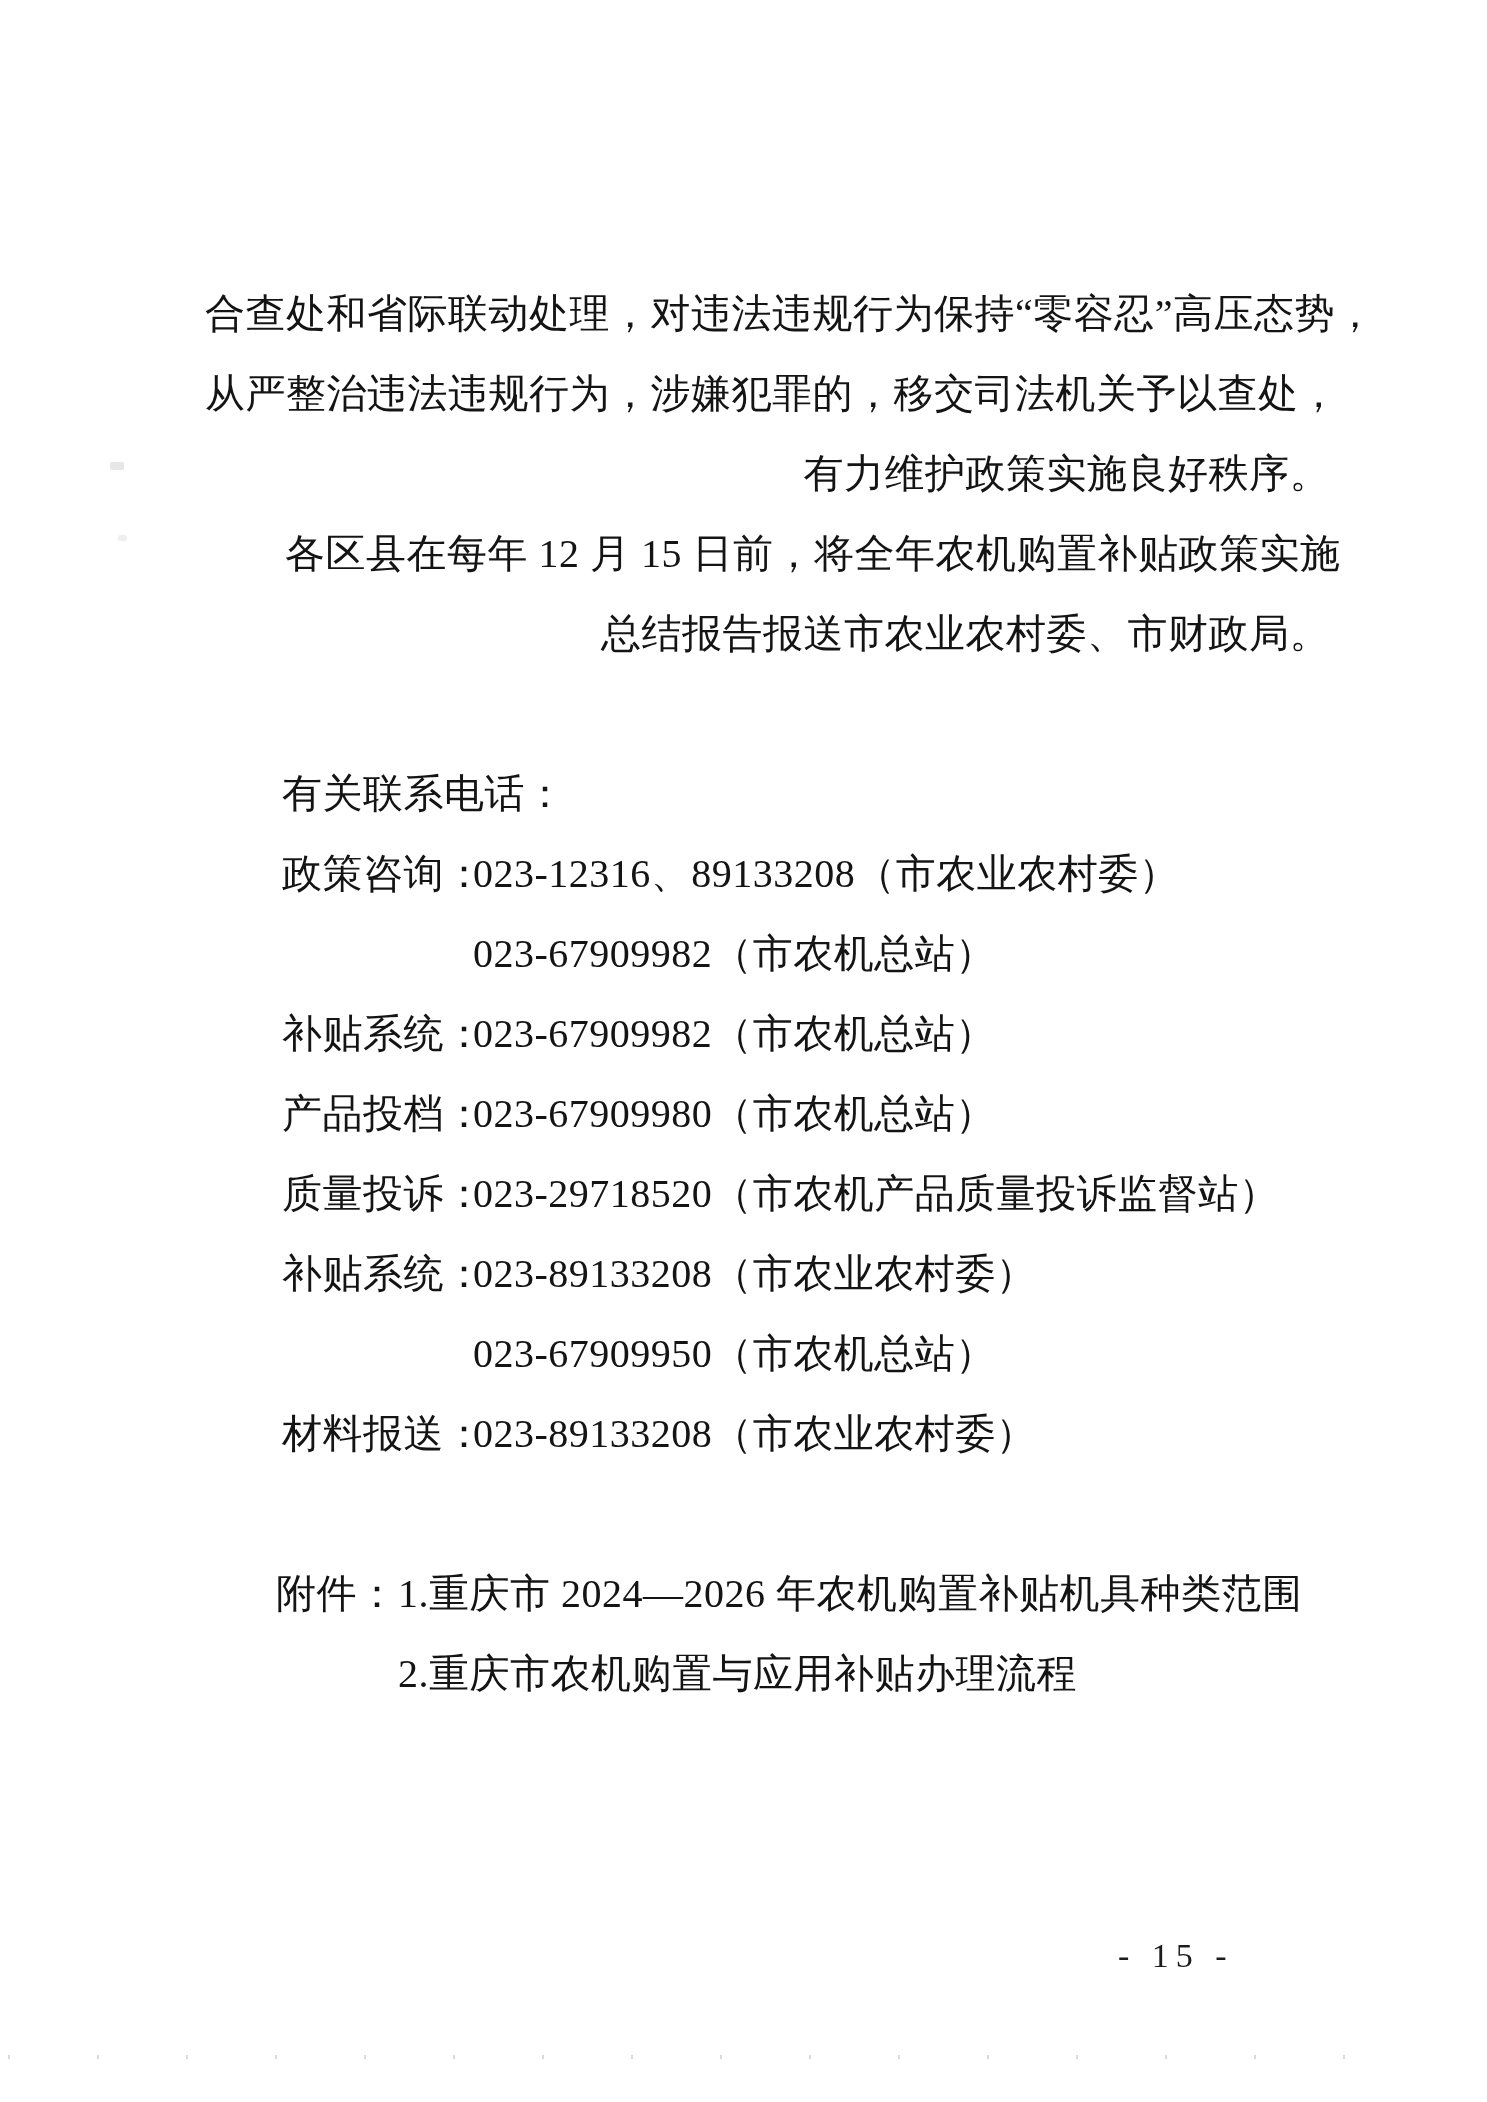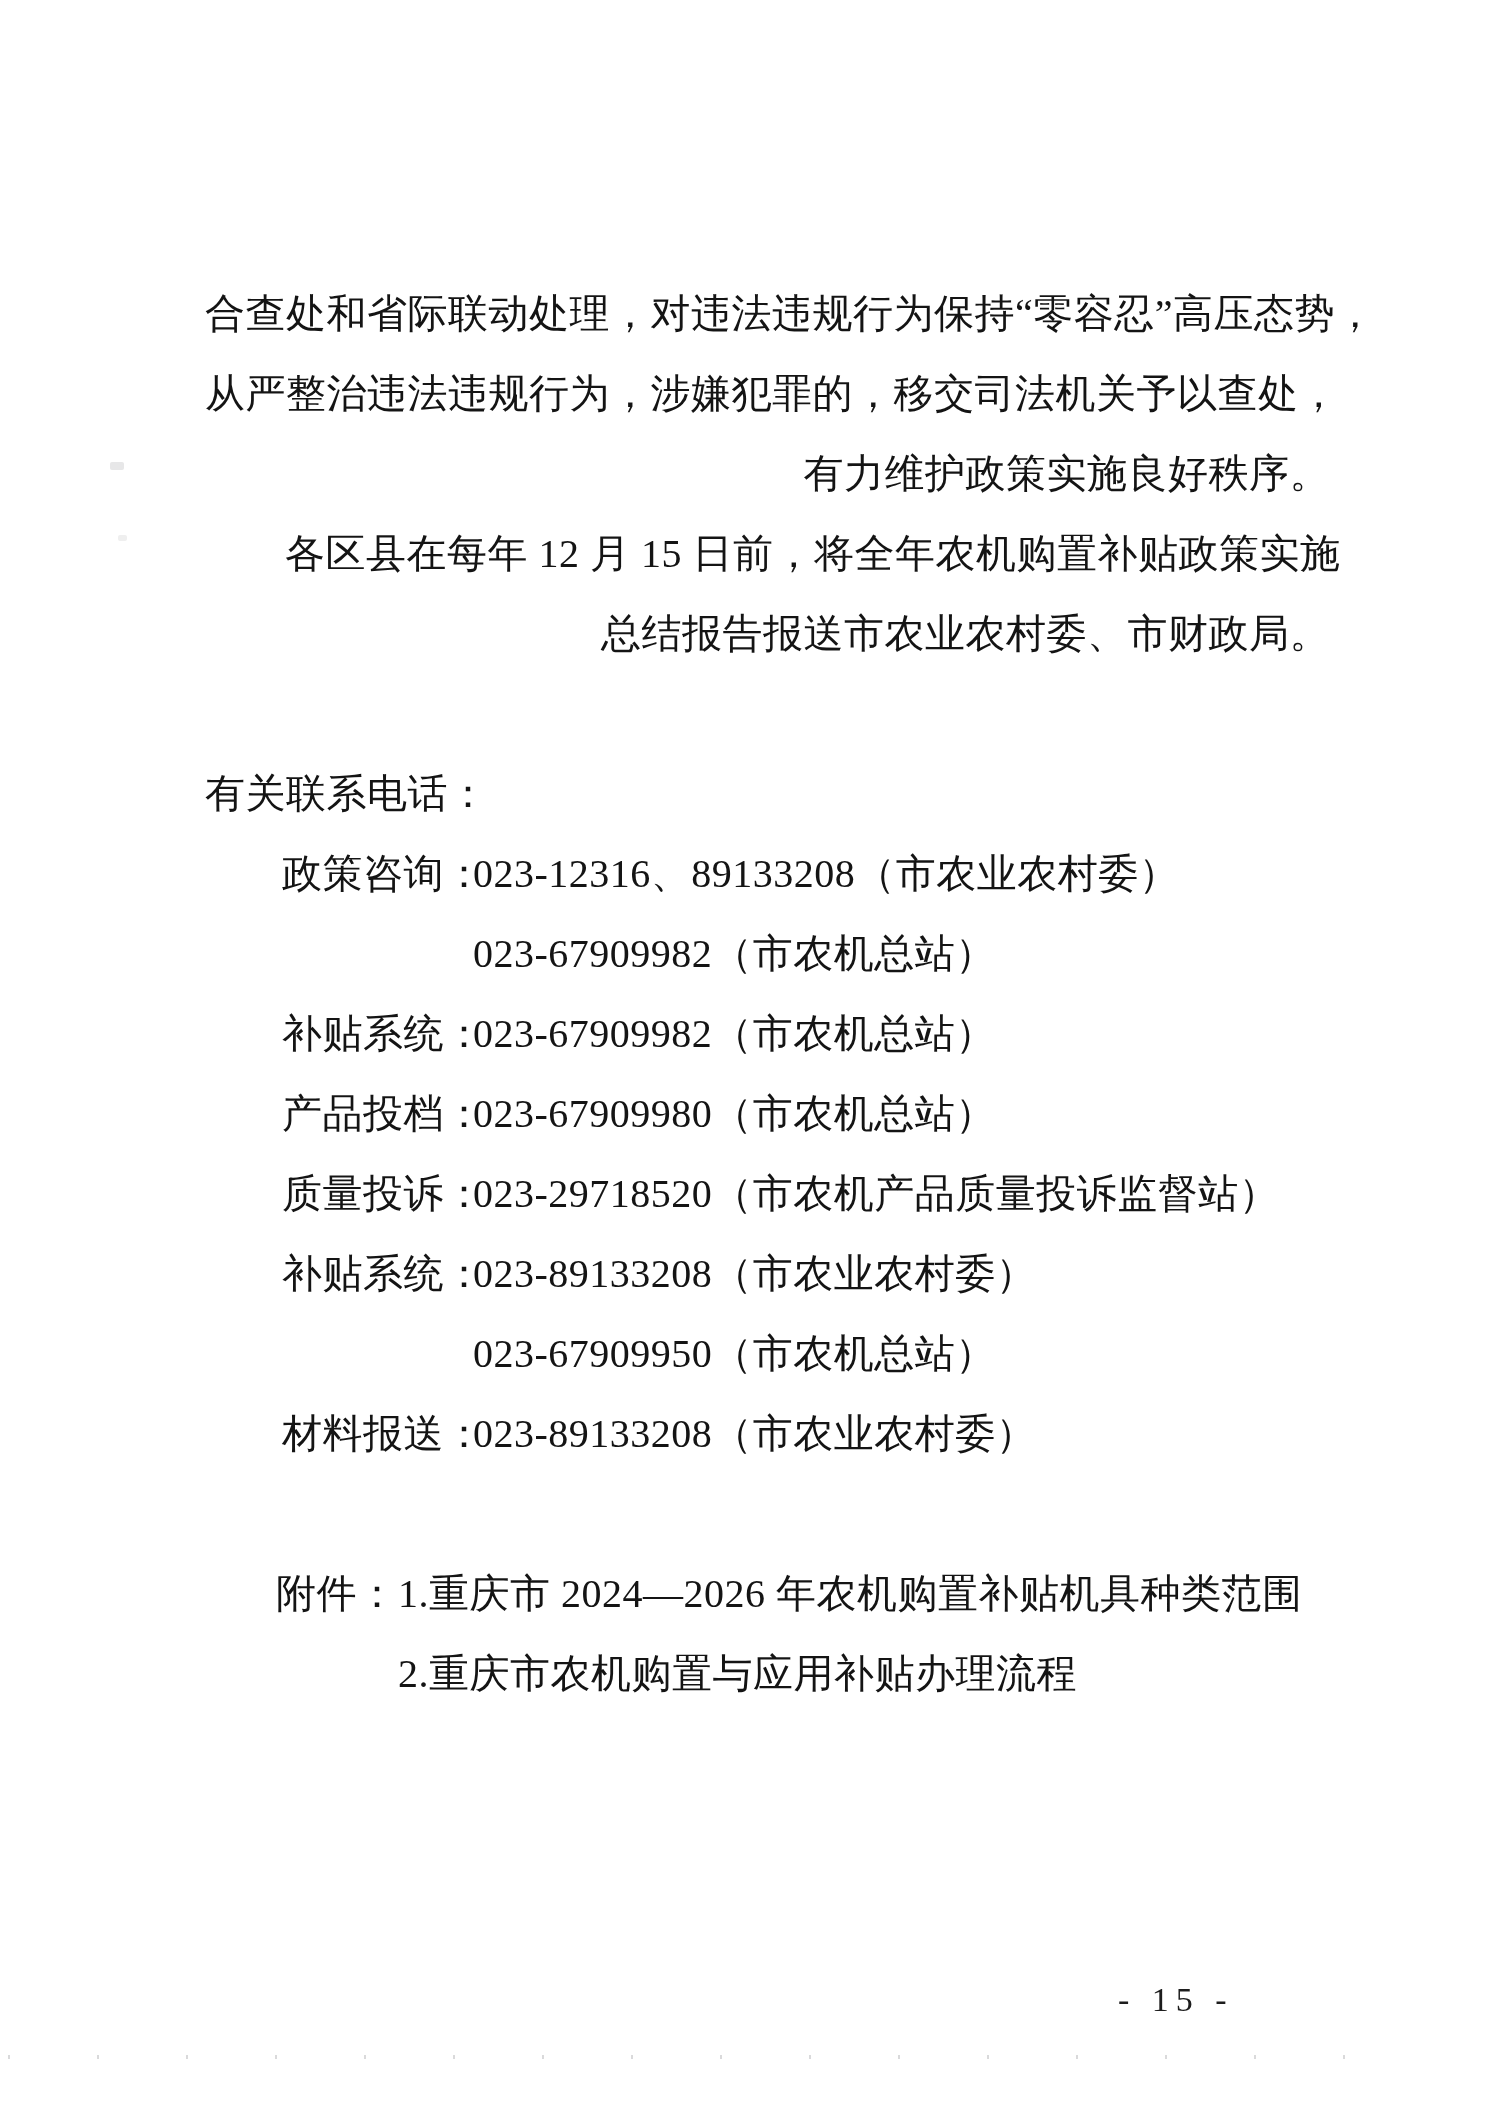--- a/index.html
+++ b/index.html
@@ -38,41 +38,42 @@
     text-indent: 2em;
   }
   .pline {
     text-align: right;
     white-space: nowrap;
   }
   .blank {
     height: 80px;
   }
   .contact-heading {
+    margin-left: 77px;
     white-space: nowrap;
   }
   .phone-row {
     margin-left: 77px;
     display: grid;
     grid-template-columns: 191px auto;
     white-space: nowrap;
   }
   .phone-row .plabel { grid-column: 1; }
   .phone-row .pnum  { grid-column: 2; }
   .attach-row {
     margin-left: 71px;
     display: grid;
     grid-template-columns: 122px auto;
     white-space: nowrap;
     align-items: start;
   }
   .page-number {
     position: absolute;
     left: 1118px;
-    top: 1980px;
+    top: 1936px;
     font-size: 34px;
     line-height: 40px;
     letter-spacing: 7px;
     color: #1d1d1d;
     white-space: nowrap;
   }
   
   .speckle {
     position: absolute;
     background: rgba(120,120,125,0.35);

